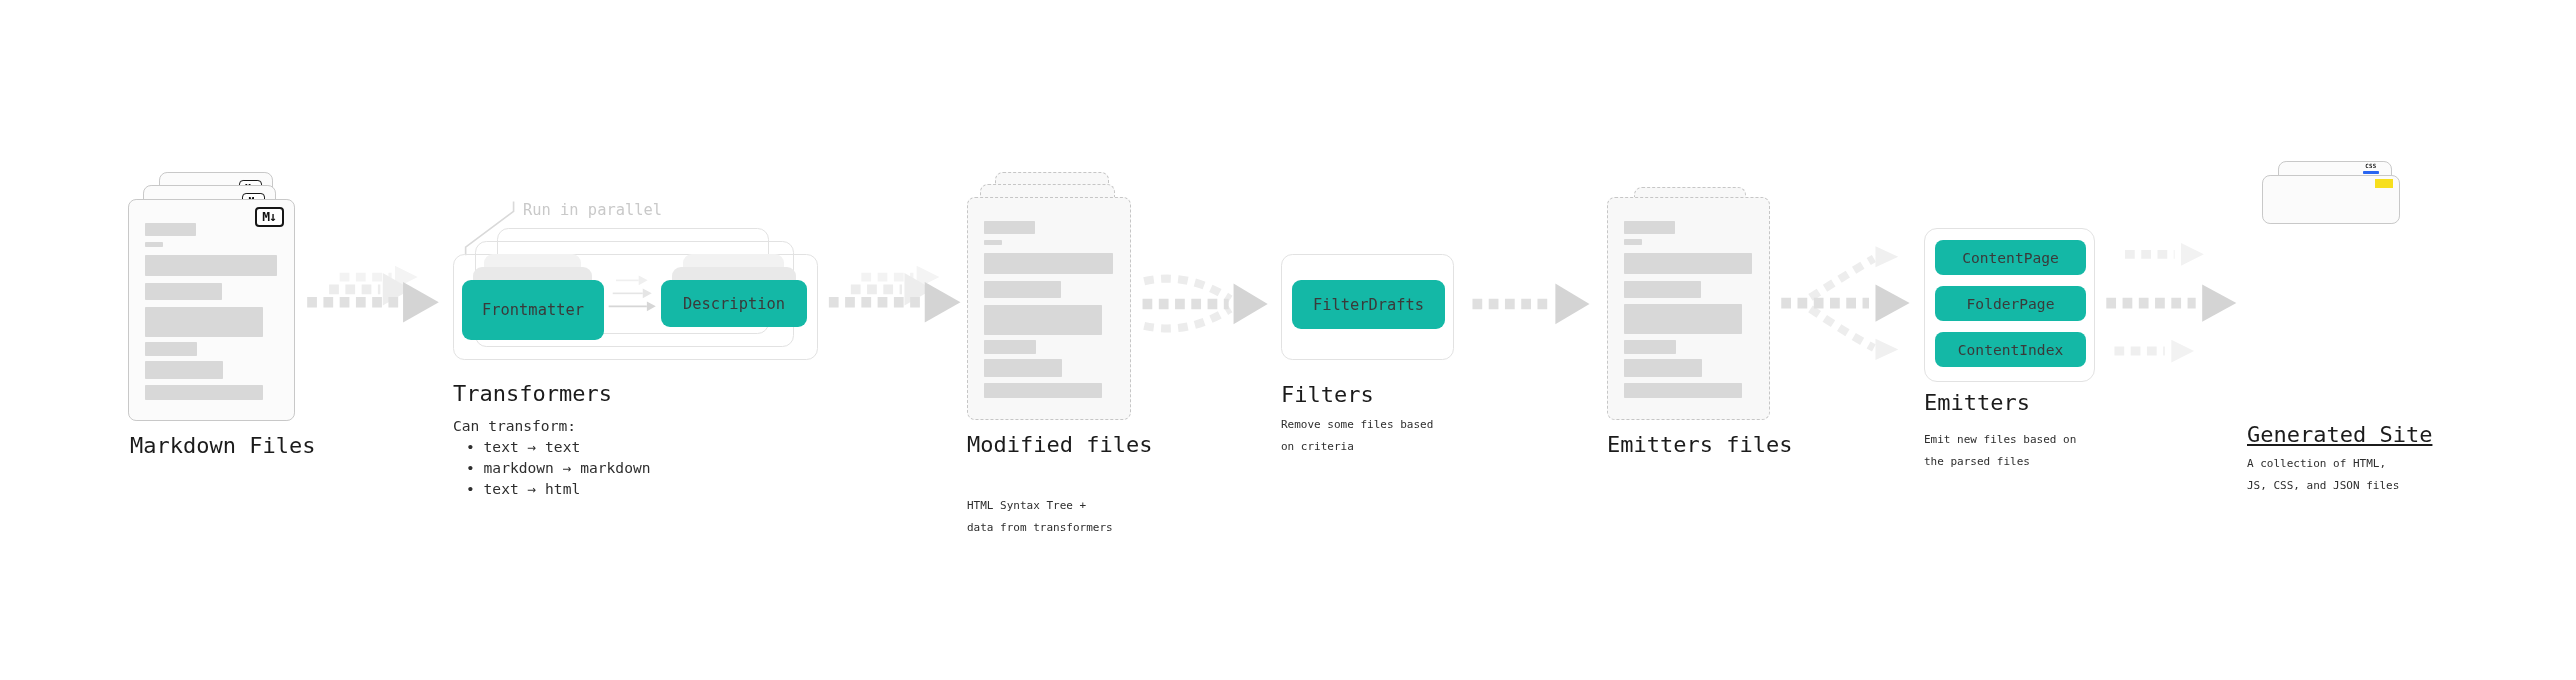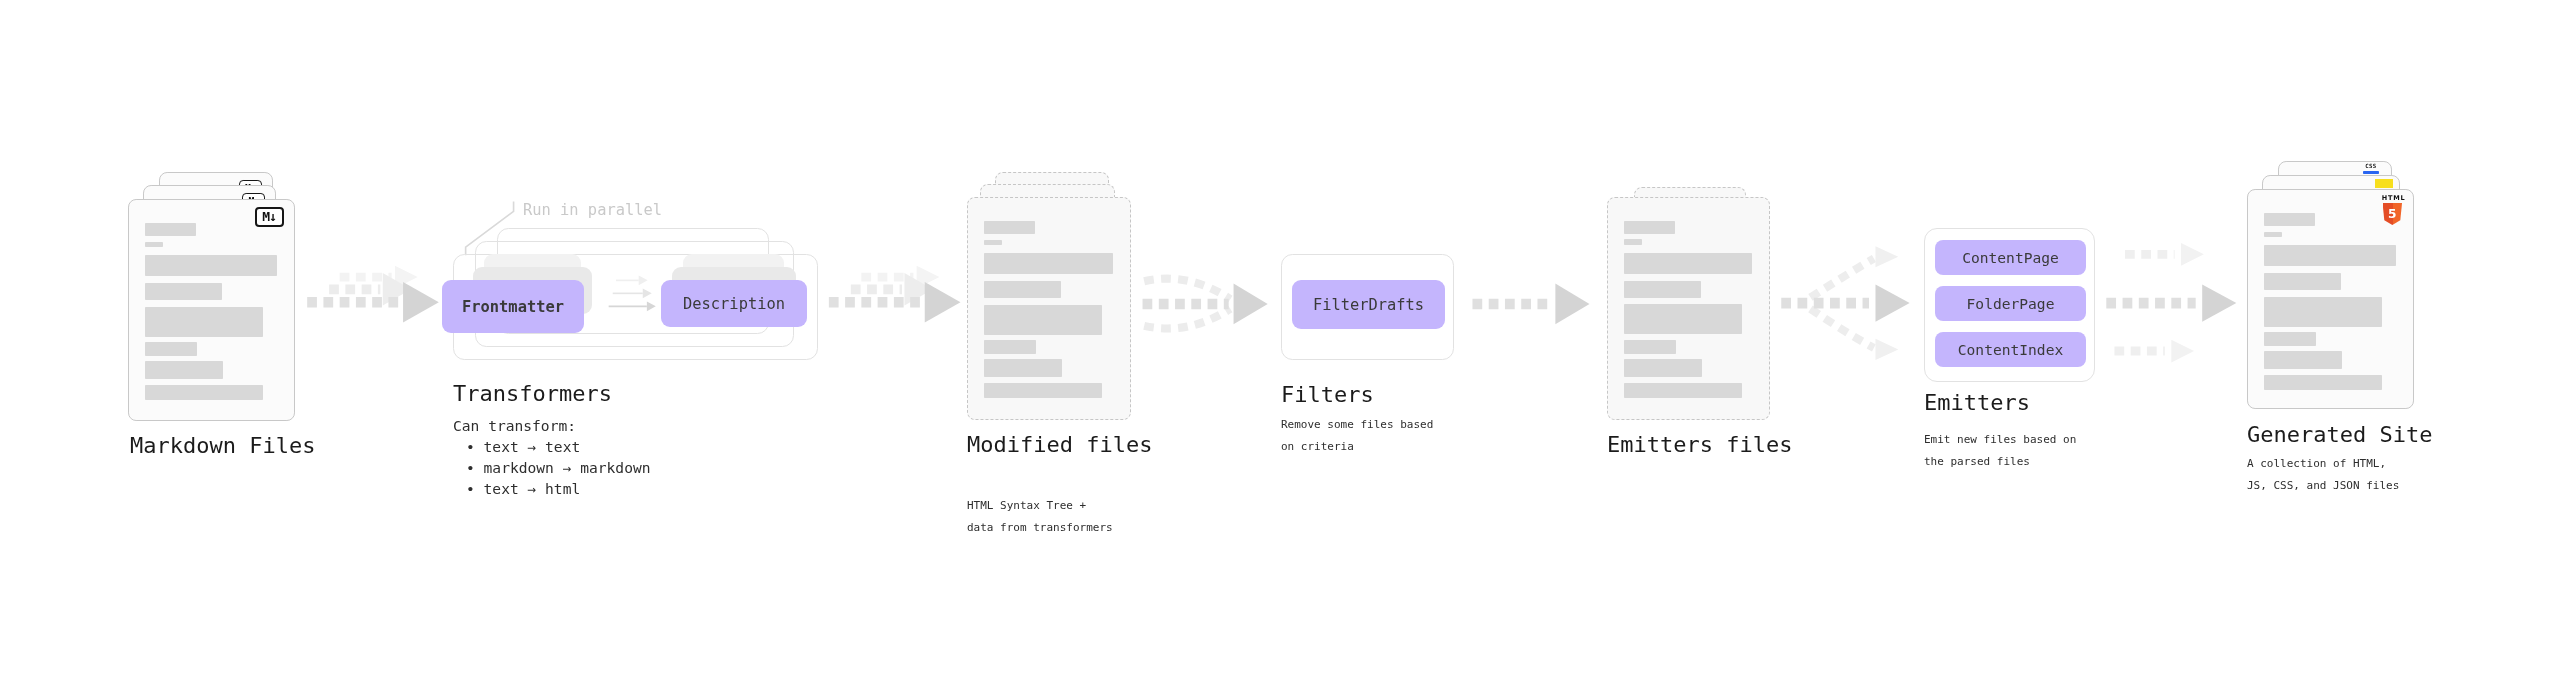--- a/index.html
+++ b/index.html
@@ -36,21 +36,21 @@
   .html-badge .shield{width:19.5px;height:22px;margin:0.8px auto 0;position:relative;
       background:linear-gradient(90deg,#E44D26 50%,#F16529 50%);
       clip-path:polygon(0 0,100% 0,91% 78%,50% 100%,9% 78%);
       display:flex;align-items:center;justify-content:center;}
   .html-badge .shield span{color:#fff;font-weight:bold;font-size:12.2px;
                            font-family:"DejaVu Sans","Liberation Sans",sans-serif;}
 
   
   .frame{position:absolute;border:1.2px solid #E2E2E2;border-radius:11.4px;box-sizing:border-box;background:transparent;}
   .frame.filled{background:#fff;}
-  .pill{position:absolute;background:#c4b5fd;border-radius:9px;display:flex;align-items:center;justify-content:center;
+  .pill{position:absolute;background:#14b8a6;border-radius:9px;display:flex;align-items:center;justify-content:center;
         font-size:15.4px;color:#3A3A3A;white-space:nowrap;}
   .pill.ghost1{background:#E9E9E9;}
   .pill.ghost2{background:#F2F2F2;}
   .pill.emit{font-size:14.6px;border-radius:8.1px;}
 
   
   .stage-label{position:absolute;font-size:22px;font-weight:500;color:#1B1B1B;white-space:nowrap;}
   .caption{position:absolute;font-size:11px;line-height:22px;color:#2E2E2E;white-space:pre-line;}
   .caption-title{position:absolute;font-size:14.6px;line-height:21px;color:#2E2E2E;white-space:nowrap;}
   .bullets{position:absolute;font-size:14.6px;line-height:21px;color:#2E2E2E;white-space:nowrap;padding-left:13px;}
@@ -150,21 +150,21 @@
 
   <div>
     <span class="parallel-note" style="left:523px;top:201px;">Run in parallel</span>
 
     <div class="frame" style="left:497px;top:228px;width:272px;height:106px;"></div>
     <div class="frame" style="left:475px;top:241px;width:319px;height:106px;"></div>
     <div class="frame" style="left:453px;top:254px;width:365px;height:106px;"></div>
 
     <div class="pill ghost2" style="left:484px;top:254px;width:97px;height:47px;"></div>
     <div class="pill ghost1" style="left:473px;top:267px;width:119px;height:47px;"></div>
-    <div class="pill" style="left:442px;top:280px;width:142px;height:53px;font-weight:bold;">Frontmatter</div>
+    <div class="pill" style="left:462px;top:280px;width:142px;height:60px;">Frontmatter</div>
 
     <div class="pill ghost2" style="left:683px;top:254px;width:101px;height:47px;"></div>
     <div class="pill ghost1" style="left:672px;top:267px;width:124px;height:47px;"></div>
     <div class="pill" style="left:661px;top:280px;width:146px;height:47px;">Description</div>
 
     <div class="stage-label" style="left:453px;top:381px;">Transformers</div>
     <div class="caption-title" style="left:453px;top:415px;">Can transform:</div>
     <div class="bullets" style="left:453px;top:436px;">
       <div>• text → text</div>
       <div>• markdown → markdown</div>
@@ -235,38 +235,20 @@
     <div style="position:absolute;left:2245px;top:161px;width:172px;height:248px;">
       <div class="doc" style="left:32.5px;top:0;width:114px;height:49px;">
         <div class="css-badge">
           <div class="css-txt">CSS</div>
           <div class="css-bar"></div>
         </div>
       </div>
       <div class="doc" style="left:17px;top:14px;width:138px;height:49px;">
         <div class="js-badge"></div>
       </div>
-      <div class="doc" style="left:1.6px;top:28px;width:167px;height:220px;">
-        <div class="html-badge">
-          <div class="html-txt">HTML</div>
-          <div class="shield">
-            <span>5</span>
-          </div>
-        </div>
-        <div class="bars">
-          <div class="bar b1"></div>
-            <div class="bar b2"></div>
-            <div class="bar b3"></div>
-            <div class="bar b4"></div>
-          <div class="bar b5"></div>
-            <div class="bar b6"></div>
-            <div class="bar b7"></div>
-            <div class="bar b8"></div>
-        </div>
-      </div>
-    </div>
-    <div class="stage-label" style="left:2247px;top:422px;">Generated Site</div>
+    </div>
+    <div class="stage-label" style="left:2247px;top:422px;text-decoration:underline;">Generated Site</div>
     <div class="caption" style="left:2247px;top:453px;">A collection of HTML,
 JS, CSS, and JSON files</div>
   </div>
 
 </div>
 
 
 </body></html>

